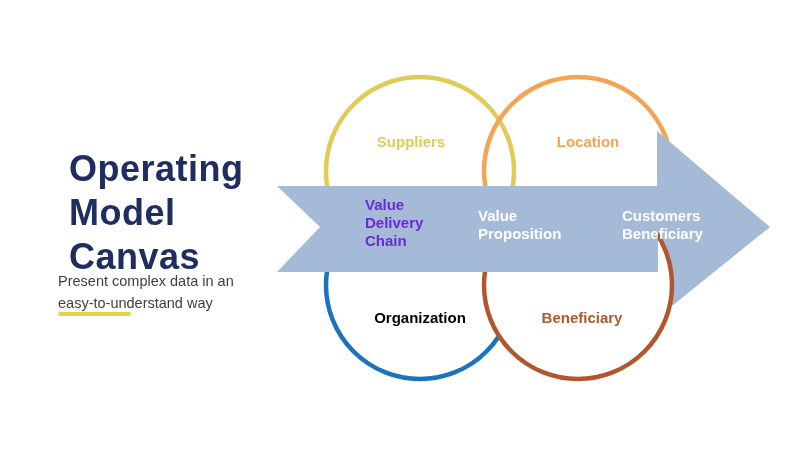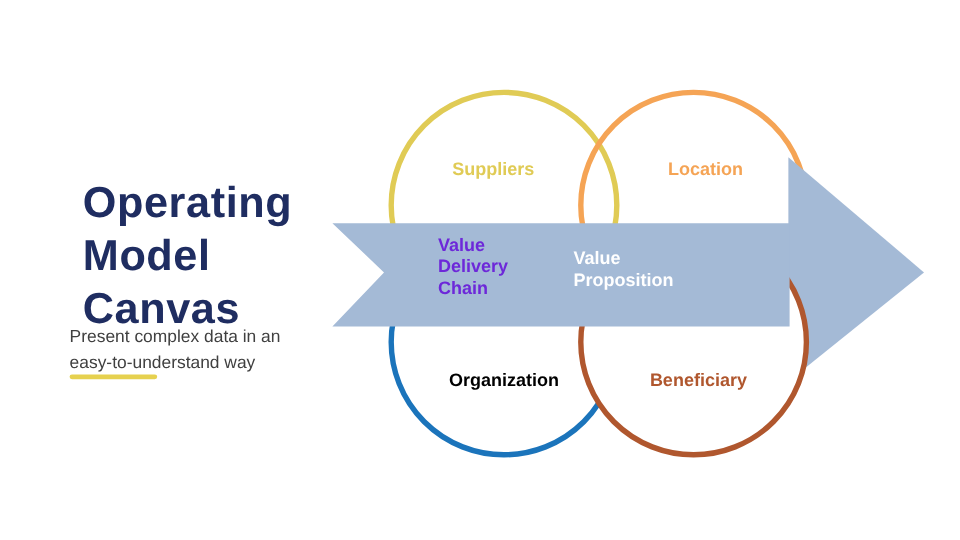--- a/index.html
+++ b/index.html
@@ -63,14 +63,15 @@
   <div class="circle-label" style="left: 508px; top: 133px; width: 160px; color: rgb(245, 164, 85);">Location</div>
 
   <div class="circle-label" style="left: 330px; top: 309px; width: 180px; color: #000000;">Organization</div>
 
   <div class="circle-label" style="left: 492px; top: 309px; width: 180px; color: rgb(176, 87, 46);">Beneficiary</div>
 
   <div class="band-label" style="left: 365px; top: 196px; width: 66px; color: #6d28d9;">Value Delivery Chain</div>
 
   <div class="band-label" style="left: 478px; top: 207px; width: 92px; color: rgb(255, 255, 255);">Value Proposition</div>
 
+  <div class="band-label" style="left: 622px; top: 207px; width: 96px; color: rgb(255, 255, 255);">Customers Beneficiary</div>
 
 </div>
 
 </body></html>

